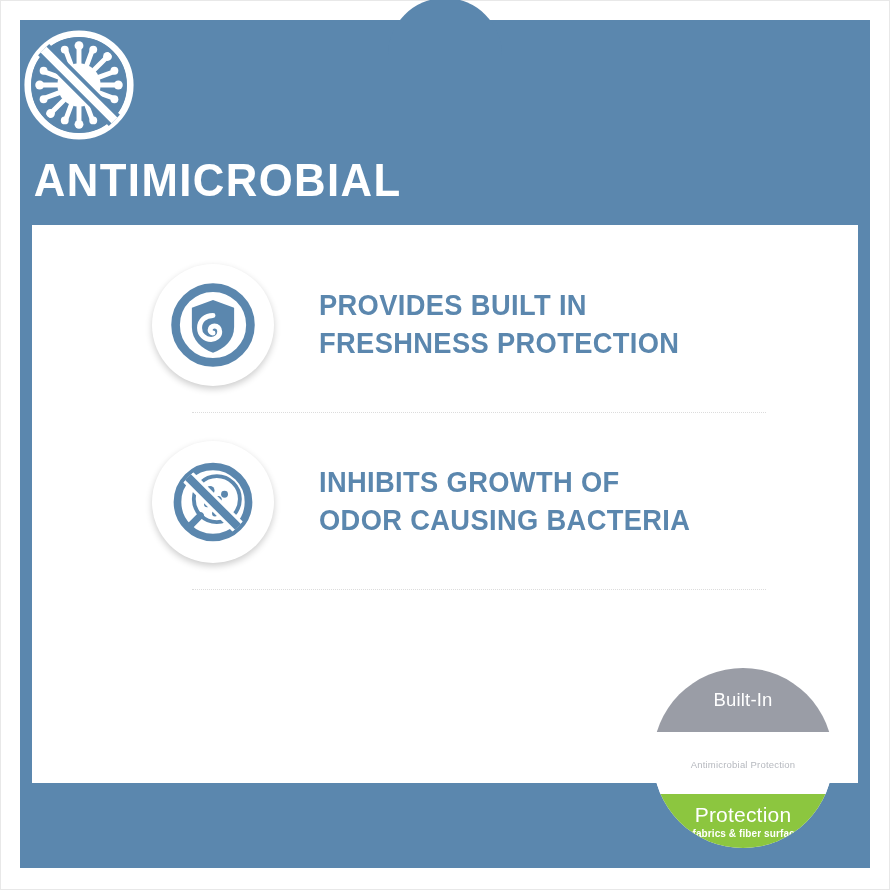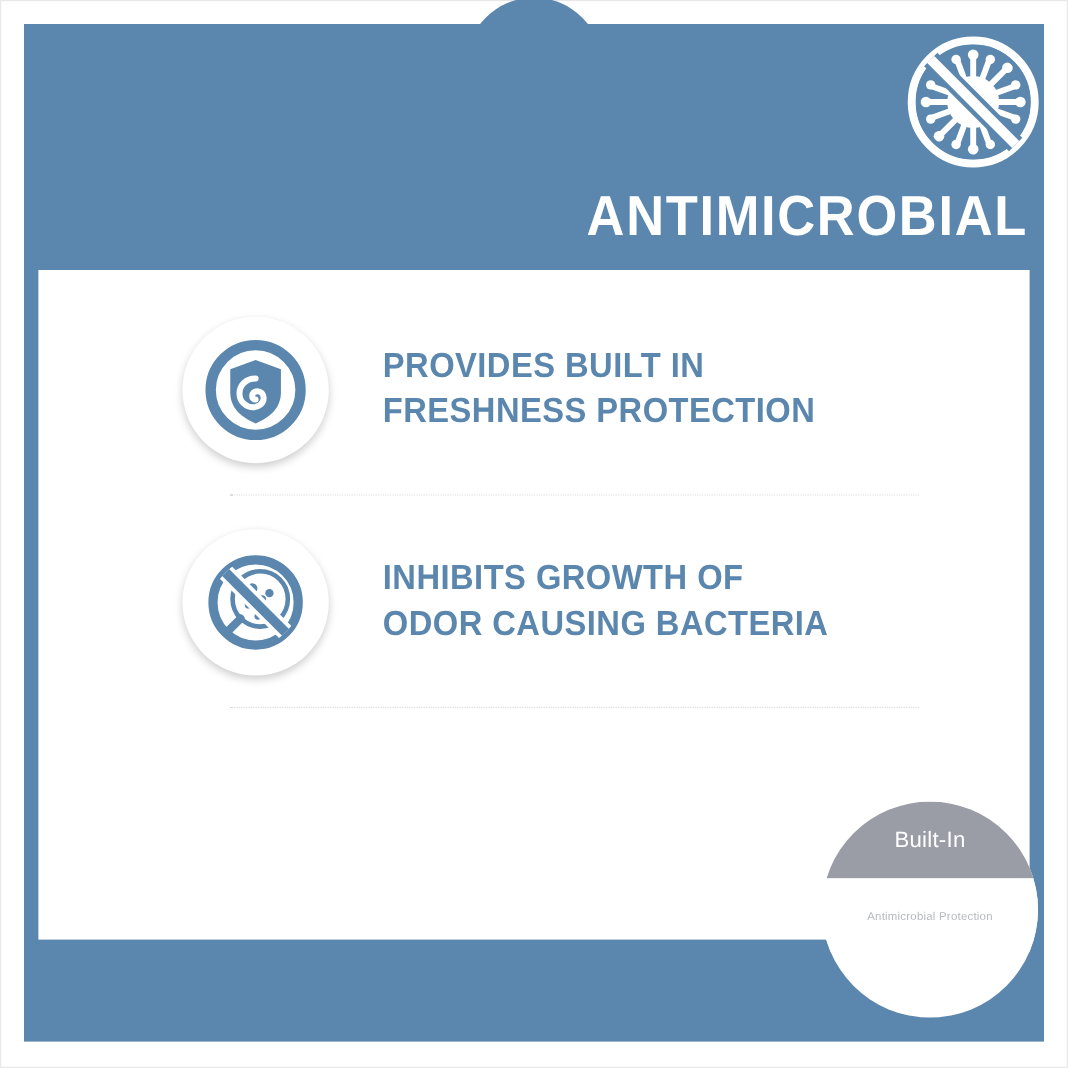--- a/index.html
+++ b/index.html
@@ -59,21 +59,21 @@
   
   .header {
     position: absolute;
     left: 0;
     top: 0;
     width: 100%;
     height: 205px;
     z-index: 2;
     display: flex;
     flex-direction: column;
-    align-items: flex-end;
+    align-items: flex-start;
   }
   .germ-icon {
     margin-top: 6px;
     width: 118px;
     height: 118px;
   }
   .poster-title {
     margin-top: 12px;
     color: #ffffff;
     font-family: "Liberation Sans Narrow", "Liberation Sans", sans-serif;
@@ -149,21 +149,20 @@
   .silvadur {
     position: absolute;
     left: 633px;
     top: 648px;
     width: 180px;
     height: 180px;
     border-radius: 50%;
     overflow: hidden;
     z-index: 4;
     background: #ffffff;
-    margin-left: 32px;
   }
   .sil-top {
     position: absolute;
     left: 0; top: 0;
     width: 100%;
     height: 64px;
     background: #9a9da6;
     display: flex;
     align-items: center;
     justify-content: center;
@@ -360,16 +359,20 @@
       </div>
     </div>
 
     <div class="silvadur">
       <div class="sil-top">
         <span class="sil-top-label">Built-In</span>
       </div>
       <div class="sil-mid">
         <div class="sil-sub">Antimicrobial Protection</div>
       </div>
+      <div class="sil-bot">
+        <div class="sil-bot-title">Protection</div>
+        <div class="sil-bot-sub">to fabrics &amp; fiber surfaces</div>
+      </div>
     </div>
 
   </div>
 </div>
 
 </body></html>

